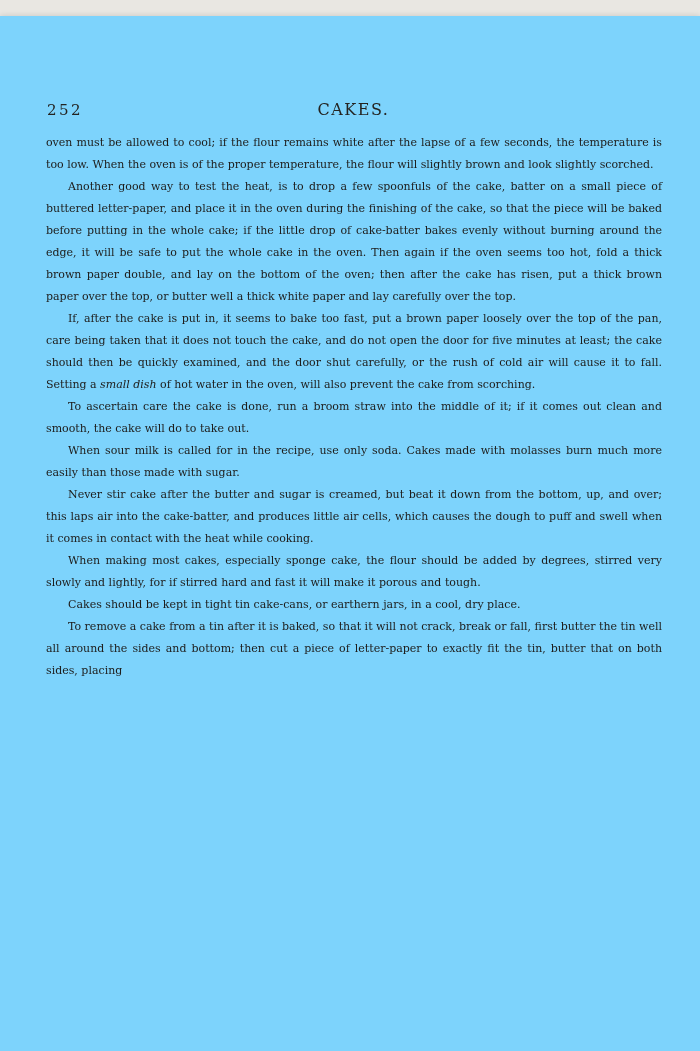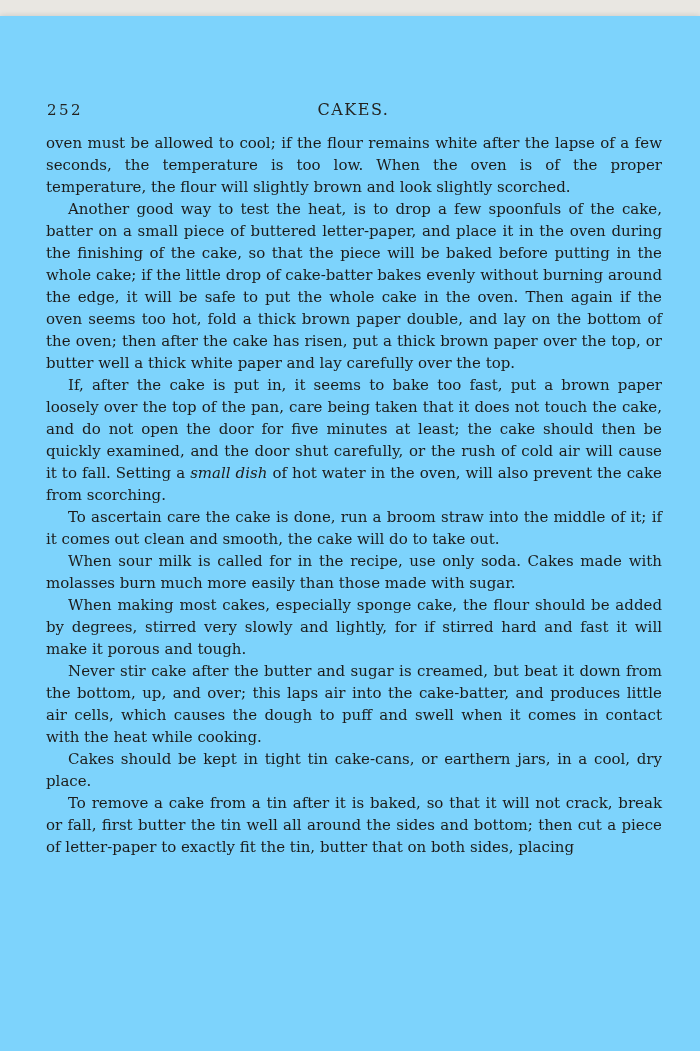--- a/index.html
+++ b/index.html
@@ -38,21 +38,21 @@
     text-align: center;
     font-size: 16px;
     letter-spacing: 1.5px;
     color: #242320;
   }
   .page-body {
     position: absolute;
     top: 116px;
     left: 46px;
     width: 616px;
-    font-size: 15px;
+    font-size: 11px;
     line-height: 22px;
     text-align: justify;
     color: #1d1c1a;
   }
   .page-body p.para {
     margin: 0;
   }
   .page-body p.para.indent {
     text-indent: 22px;
   }
@@ -67,18 +67,18 @@
   <div class="page-header">
     <span class="page-number">252</span>
     <span class="running-title">CAKES.</span>
   </div>
   <div class="page-body">
       <p class="para"><span>oven must be allowed to cool; if the flour remains white after the lapse of a few seconds, the temperature is too low. When the oven is of the proper temperature, the flour will slightly brown and look slightly scorched.</span></p>
       <p class="para indent"><span>Another good way to test the heat, is to drop a few spoonfuls of the cake, batter on a small piece of buttered letter-paper, and place it in the oven during the finishing of the cake, so that the piece will be baked before putting in the whole cake; if the little drop of cake-batter bakes evenly without burning around the edge, it will be safe to put the whole cake in the oven. Then again if the oven seems too hot, fold a thick brown paper double, and lay on the bottom of the oven; then after the cake has risen, put a thick brown paper over the top, or butter well a thick white paper and lay carefully over the top.</span></p>
       <p class="para indent"><span>If, after the cake is put in, it seems to bake too fast, put a brown paper loosely over the top of the pan, care being taken that it does not touch the cake, and do not open the door for five minutes at least; the cake should then be quickly examined, and the door shut carefully, or the rush of cold air will cause it to fall. Setting a </span><i>small dish</i><span> of hot water in the oven, will also prevent the cake from scorching.</span></p>
       <p class="para indent"><span>To ascertain care the cake is done, run a broom straw into the middle of it; if it comes out clean and smooth, the cake will do to take out.</span></p>
       <p class="para indent"><span>When sour milk is called for in the recipe, use only soda. Cakes made with molasses burn much more easily than those made with sugar.</span></p>
+      <p class="para indent"><span>Never stir cake after the butter and sugar is creamed, but beat it down from the bottom, up, and over; this laps air into the cake-batter, and produces little air cells, which causes the dough to puff and swell when it comes in contact with the heat while cooking.</span></p>
       <p class="para indent"><span>When making most cakes, especially sponge cake, the flour should be added by degrees, stirred very slowly and lightly, for if stirred hard and fast it will make it porous and tough.</span></p>
-      <p class="para indent"><span>Never stir cake after the butter and sugar is creamed, but beat it down from the bottom, up, and over; this laps air into the cake-batter, and produces little air cells, which causes the dough to puff and swell when it comes in contact with the heat while cooking.</span></p>
       <p class="para indent"><span>Cakes should be kept in tight tin cake-cans, or earthern jars, in a cool, dry place.</span></p>
       <p class="para indent"><span>To remove a cake from a tin after it is baked, so that it will not crack, break or fall, first butter the tin well all around the sides and bottom; then cut a piece of letter-paper to exactly fit the tin, butter that on both sides, placing</span></p>
     </div>
 </div>
 
 </body></html>

